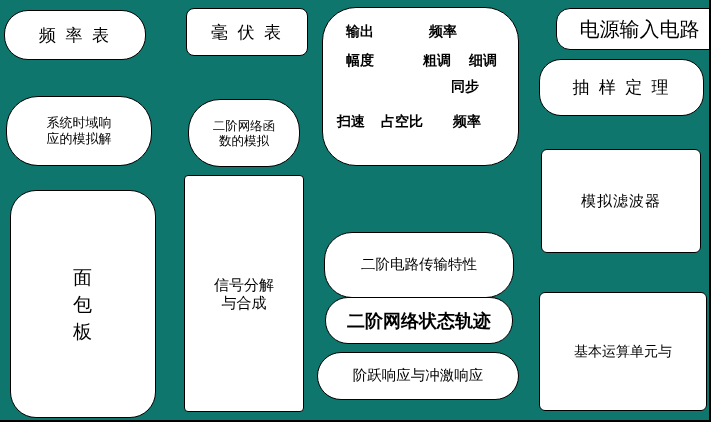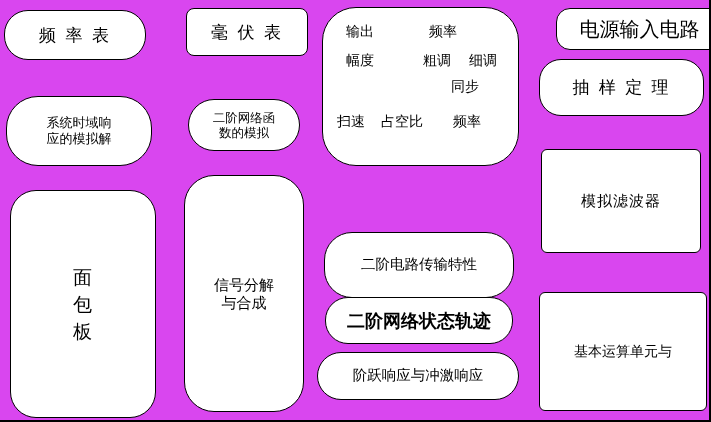--- a/index.html
+++ b/index.html
@@ -1,38 +1,38 @@
 <!DOCTYPE html>
 <html><head>
 <meta charset="utf-8">
 <style>
   * { margin:0; padding:0; box-sizing:border-box; }
   html,body { background:#ffffff; }
   body { font-family:"DejaVu Sans","Liberation Sans",sans-serif; color:#000; }
   .canvas {
-    position:relative; width:711px; height:422px; background:#d946ef;
+    position:relative; width:711px; height:422px; background:#0f766e;
     border-right:2px solid #000; border-bottom:2px solid #000; overflow:hidden;
   }
   .block {
     position:absolute; border:1.5px solid #000; background:#fff;
     display:flex; align-items:center; justify-content:center;
     text-align:center; line-height:1.2;
   }
   .lbl-lg { font-size:17px; letter-spacing:2px; }
   
   .freq-meter   { left:4px;  top:10px;  width:142px; height:50px;  border-radius:24px; }
   .sys-time     { left:6px;  top:96px;  width:146px; height:70px;  border-radius:32px; font-size:13px; }
   .breadboard   { left:10px; top:190px; width:146px; height:228px; border-radius:26px; }
   .breadboard .vtext { font-size:19px; line-height:27px; letter-spacing:1px; }
   
   .millivolt    { left:186px; top:8px;   width:122px; height:48px;  border-radius:8px; }
-  .net-fn       { left:188px; top:99px;  width:112px; height:52px;  border-radius:32px; font-size:12.5px; }
-  .sig-decomp   { left:184px; top:175px; width:120px; height:237px; border-radius:30px; font-size:15px; }
+  .net-fn       { left:188px; top:99px;  width:112px; height:68px;  border-radius:32px; font-size:12.5px; }
+  .sig-decomp   { left:184px; top:175px; width:120px; height:237px; border-radius:4px; font-size:15px; }
   
-  .sig-source   { left:322px; top:7px;  width:197px; height:159px; border-radius:34px; }
+  .sig-source   { left:322px; top:7px;  width:197px; height:159px; border-radius:34px;font-weight:bold; }
   .sig-source span { position:absolute; font-size:14px; white-space:nowrap; }
   .ss-output    { left:23px;  top:15px; }
   .ss-freq-top  { left:106px; top:15px; }
   .ss-amp       { left:23px;  top:44px; }
   .ss-coarse    { left:100px; top:44px; }
   .ss-fine      { left:146px; top:44px;text-align:center; }
   .ss-sync      { left:128px; top:70px; }
   .ss-sweep     { left:14px;  top:105px; }
   .ss-duty      { left:58px;  top:105px; }
   .ss-freq-bot  { left:130px; top:105px; }

